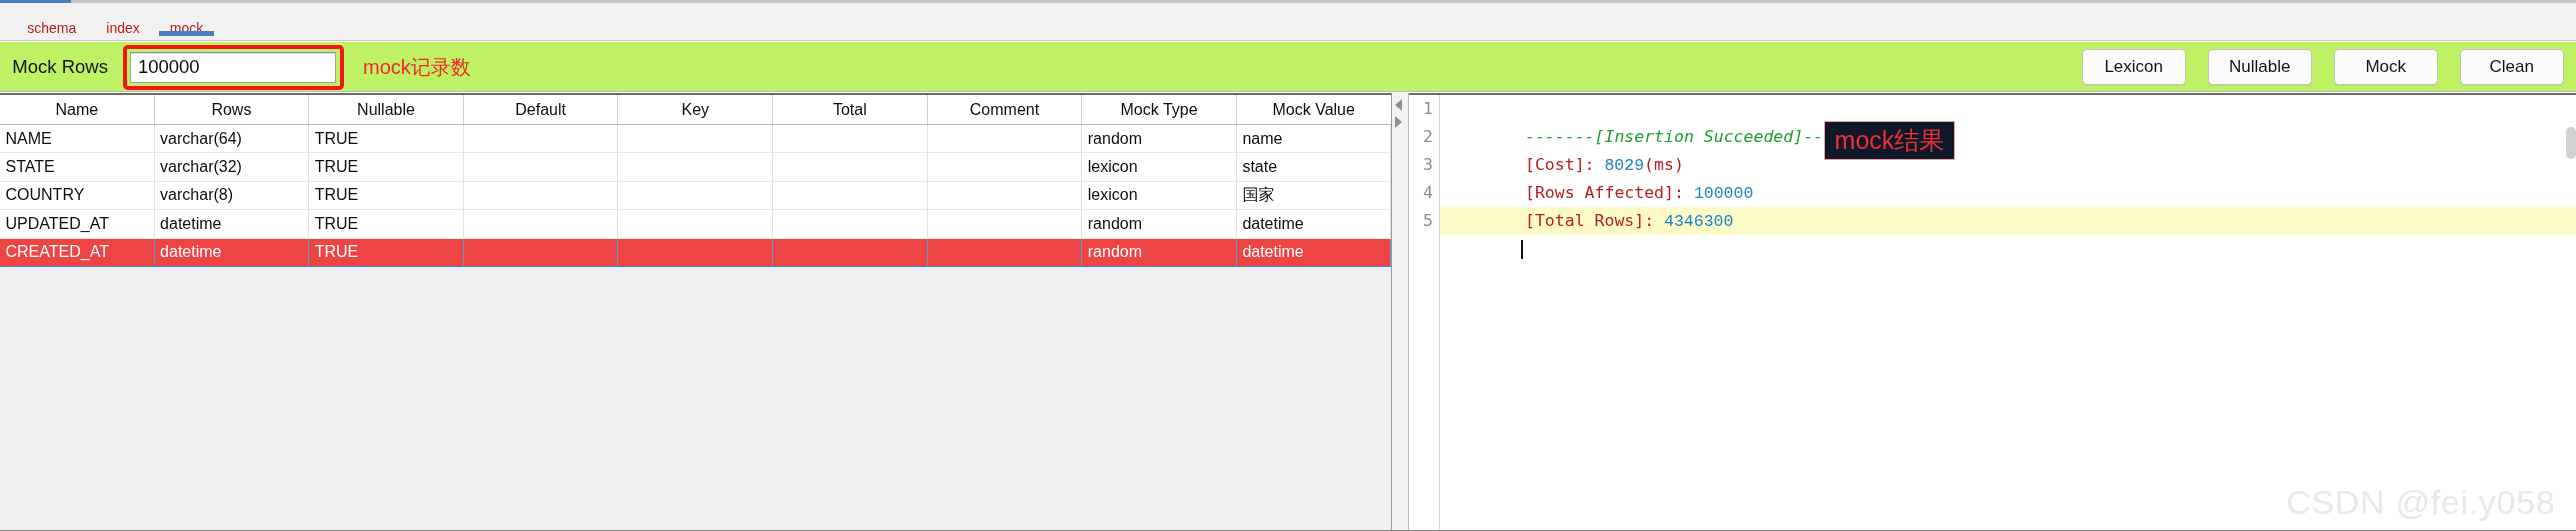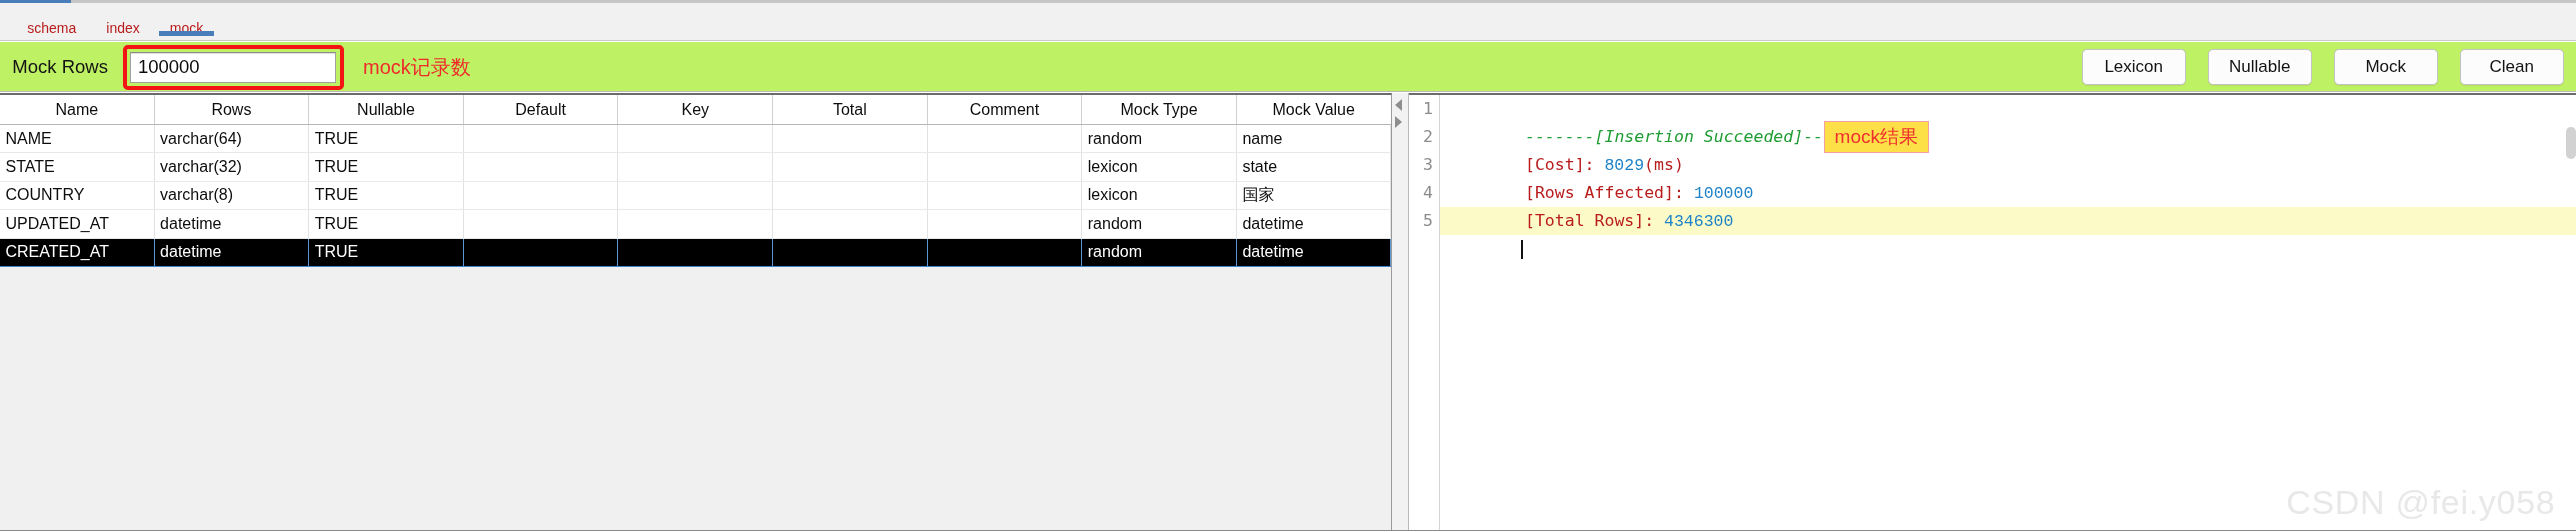--- a/index.html
+++ b/index.html
@@ -171,21 +171,21 @@
     background: #ffffff;
     border-right: 0.7px solid #e2e2e2;
     border-bottom: 0.7px solid #e8e8e8;
     color: #0d0d0d;
     padding: 0 5.5px;
     white-space: nowrap;
     overflow: hidden;
     text-overflow: ellipsis;
   }
   table.grid tr.selected td {
-    background: #000000;
+    background: #ef4444;
     color: #ffffff;
     border-right-color: #5a9adb;
     border-bottom-color: #3a85d0;
   }
   .grid-filler {
     position: absolute;
     left: 0; right: 0;
     top: 221px; bottom: 0;
     background: #f0f0f0;
   }
@@ -264,23 +264,23 @@
     display: inline-block;
     width: 2.1px; height: 19px;
     background: #111111;
     vertical-align: middle;
     margin-left: -4.1px;
   }
   .annot-box {
     position: absolute;
     left: 384px; top: 26px;
     border: 1.4px solid #f2a0a0;
-    background: #fde047;
+    background: #0f172a;
     padding: 2.1px 9.6px;
-    font-size: 19px;
+    font-size: 25px;
     color: #ee3030;
     white-space: nowrap;
   }
   .watermark {
     position: absolute;
     right: 20.6px; bottom: 9.6px;
     font-size: 34px;
     color: #e8e8e8;
     white-space: nowrap;
     font-family: "Liberation Sans", sans-serif;

